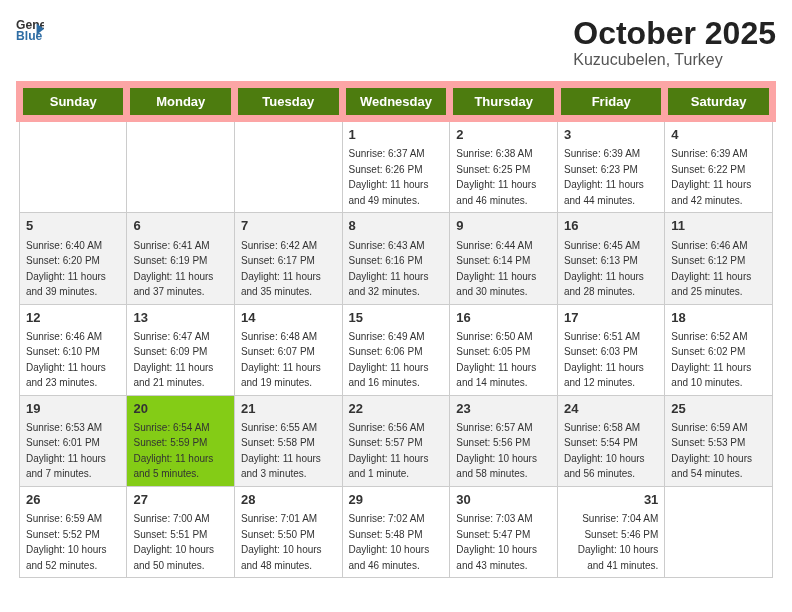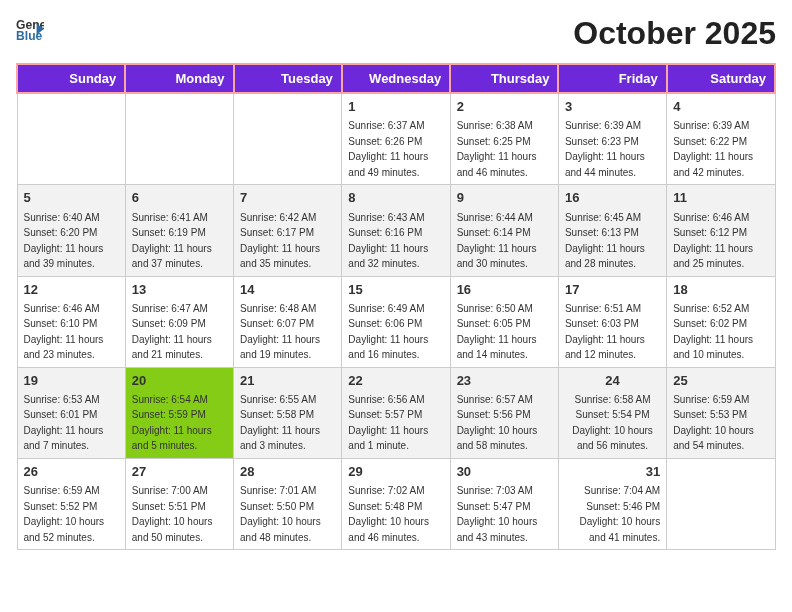--- a/index.html
+++ b/index.html
@@ -38,27 +38,27 @@
       font-size: 16px;
       color: #555;
       font-weight: normal;
     }
     .calendar {
       width: 100%;
       border-collapse: collapse;
       border: 1px solid #ccc;
     }
     .calendar th {
-      background: #6d28d9;
+      background: #4d7c0f;
       color: #fff;
       font-size: 13px;
       font-weight: bold;
       padding: 6px 8px;
-      text-align: right;
-      border: 2px solid #fca5a5;
+      text-align: center;
+      border: 7px solid #fca5a5;
     }
     .calendar td {
       vertical-align: top;
       border: 1px solid #ccc;
       padding: 4px 6px;
       width: 108px;
       min-height: 80px;
       background: #fff;
       font-size: 10.5px;
       color: #333;
@@ -98,20 +98,21 @@
 <div class="header">
   <div class="logo">
     <svg class="logo-icon" viewBox="0 0 30 30">
       <text x="0" y="14" font-size="13" font-weight="bold" fill="#333">General</text>
       <polygon points="22,8 30,14 22,20" fill="#2e6da4"></polygon>
       <text x="0" y="26" font-size="13" font-weight="bold" fill="#2e6da4">Blue</text>
     </svg>
   </div>
   <div class="title-block">
     <h1>October 2025</h1>
+    <h2>Kuzucubelen, Turkey</h2>
   </div>
 </div>
 
 <table class="calendar">
   <thead>
     <tr>
       <th>Sunday</th>
       <th>Monday</th>
       <th>Tuesday</th>
       <th>Wednesday</th>
@@ -216,21 +217,21 @@
 Daylight: 11 hours
 and 3 minutes.</span></td>
         <td style="background: rgb(242, 242, 242);"><span class="day-number">22</span><span class="day-info" style="white-space: pre-line;">Sunrise: 6:56 AM
 Sunset: 5:57 PM
 Daylight: 11 hours
 and 1 minute.</span></td>
         <td style="background: rgb(242, 242, 242);"><span class="day-number">23</span><span class="day-info" style="white-space: pre-line;">Sunrise: 6:57 AM
 Sunset: 5:56 PM
 Daylight: 10 hours
 and 58 minutes.</span></td>
-        <td style="background: rgb(242, 242, 242); text-align: center;"><span class="day-number">24</span><span class="day-info" style="white-space: pre-line;">Sunrise: 6:58 AM
+        <td style="background: rgb(242, 242, 242);"><span class="day-number">24</span><span class="day-info" style="white-space: pre-line;">Sunrise: 6:58 AM
 Sunset: 5:54 PM
 Daylight: 10 hours
 and 56 minutes.</span></td>
         <td style="background: rgb(242, 242, 242);"><span class="day-number">25</span><span class="day-info" style="white-space: pre-line;">Sunrise: 6:59 AM
 Sunset: 5:53 PM
 Daylight: 10 hours
 and 54 minutes.</span></td>
       </tr>
       <tr class="week-row">
         <td style="background: rgb(255, 255, 255);"><span class="day-number">26</span><span class="day-info" style="white-space: pre-line;">Sunrise: 6:59 AM

